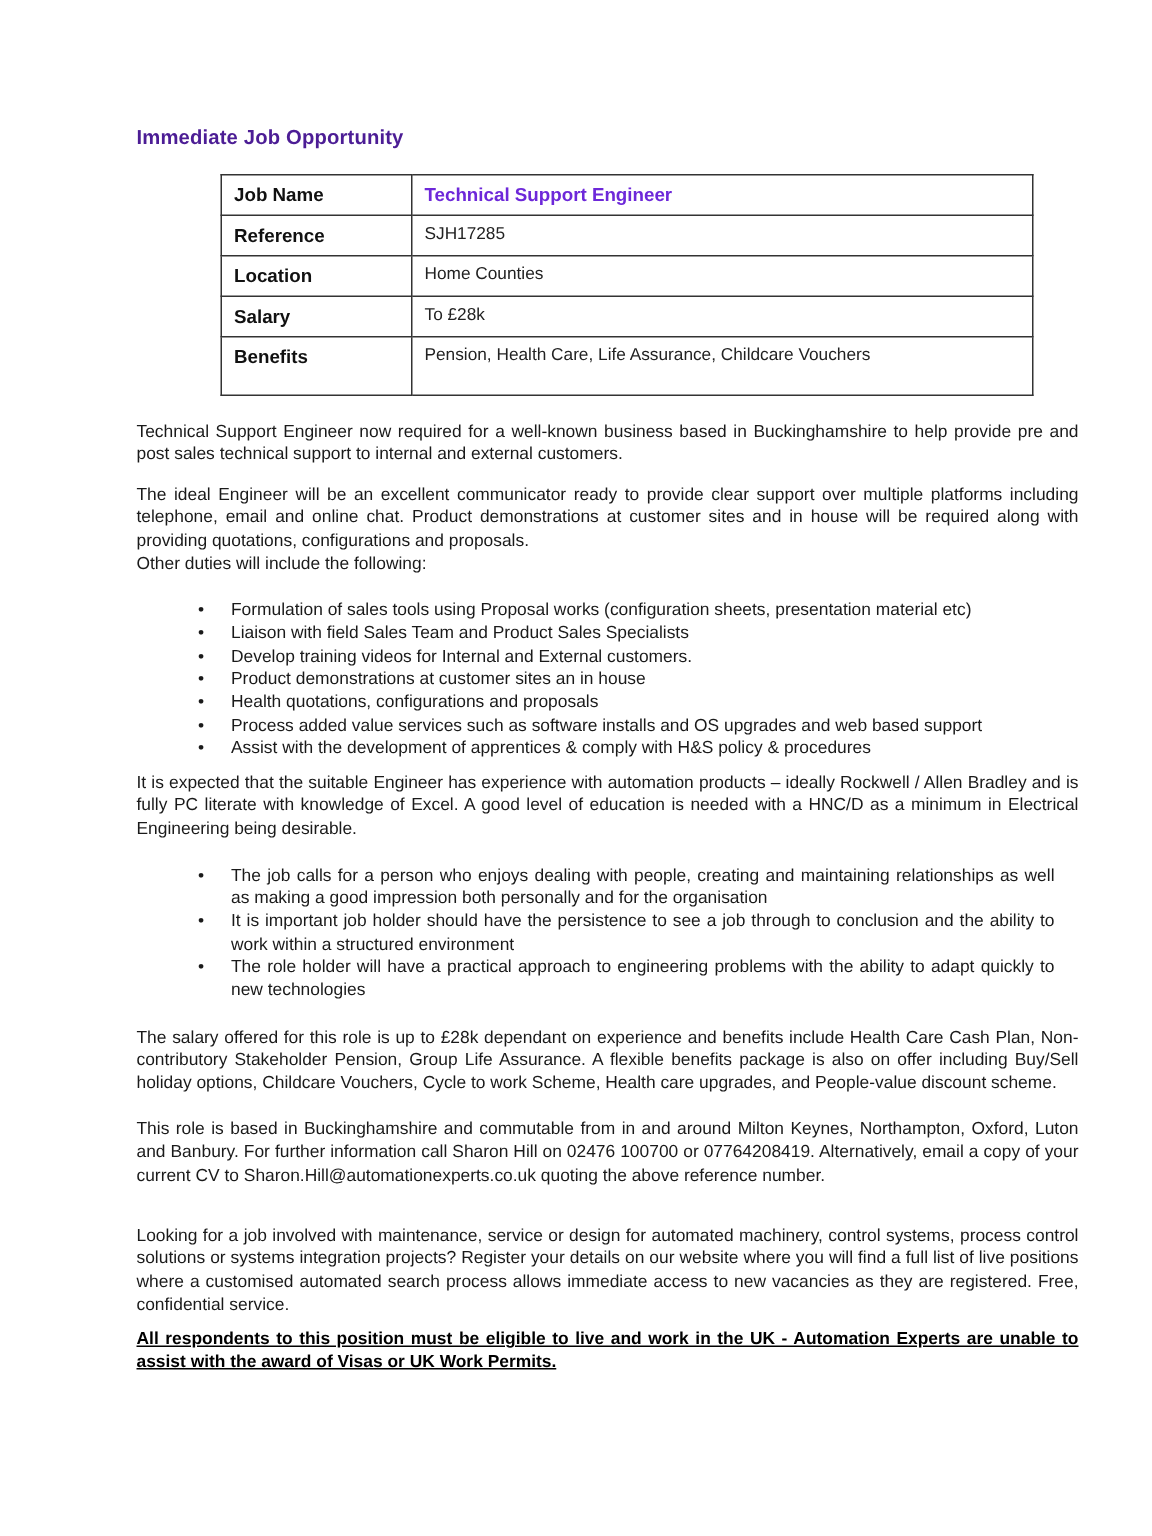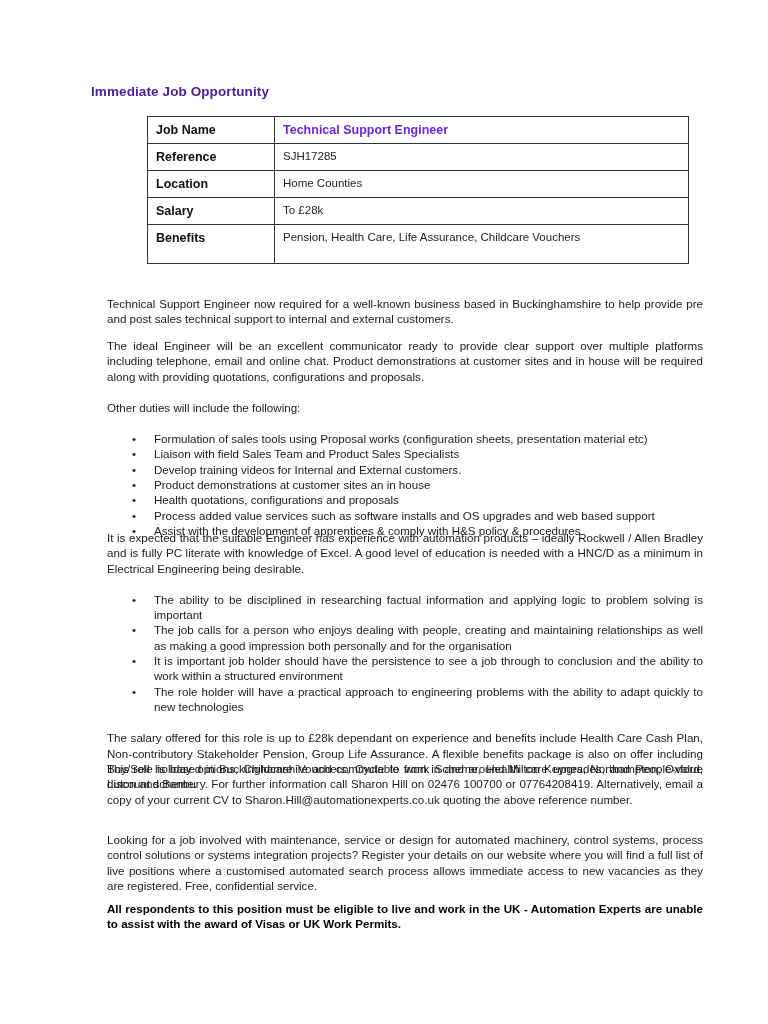--- a/index.html
+++ b/index.html
@@ -8,25 +8,25 @@
   .page { position: absolute; left: 91px; top: 0; width: 628px; }
   .title { position: absolute; top: 84px; left: 0; font-size: 13.5px; font-weight: bold; color: #4c1d95; letter-spacing: 0.1px; }
   table.info { position: absolute; top: 116px; left: 56px; width: 542px; border-collapse: collapse; }
   table.info td { border: 1px solid #333; font-size: 12px; vertical-align: top; padding: 6px 8px 0 8px; }
   table.info td.k { width: 110px; font-weight: bold; font-size: 12.5px; color: #111; }
   table.info tr { height: 27px; margin-top: 20px; }
   table.info tr.tall { height: 39px; }
   table.info td.v { color: #222; font-size: 11.5px; }
   table.info td.red { color: #6d28d9; font-weight: bold; font-size: 12.5px; }
   .para { position: absolute; left: 0; width: 628px; font-size: 11.6px; line-height: 15.3px; text-align: justify; color: #1a1a1a; }
-  .para p { margin: 16px; }
+  .para p { margin: 0; }
   ul.bl { margin: 16px; padding: 0; list-style: none; }
   ul.bl li { position: relative; padding-left: 47px; text-align: justify; }
   ul.bl li::before { content: "•"; position: absolute; left: 25px; top: 0; }
-  .bold { font-weight: bold; color: #000; }
+  .bold { font-weight: bold; color: #000; text-decoration: underline; }
 </style>
 </head>
 <body>
 
 <div class="page">
   <div class="title">Immediate Job Opportunity</div>
 
   <table class="info">
     <tbody>
         <tr>
@@ -66,21 +66,20 @@
       <li>Product demonstrations at customer sites an in house</li>
       <li>Health quotations, configurations and proposals</li>
       <li>Process added value services such as software installs and OS upgrades and web based support</li>
       <li>Assist with the development of apprentices &amp; comply with H&amp;S policy &amp; procedures</li>
     </ul>
   </div>
 
   <div class="para" style="top:514px;">
     <p>It is expected that the suitable Engineer has experience with automation products – ideally Rockwell / Allen Bradley and is fully PC literate with knowledge of Excel. A good level of education is needed with a HNC/D as a minimum in Electrical Engineering being desirable.</p>
     <ul class="bl">
-      <li>The ability to be disciplined in researching factual information and applying logic to problem solving is important</li>
       <li>The job calls for a person who enjoys dealing with people, creating and maintaining relationships as well as making a good impression both personally and for the organisation</li>
       <li>It is important job holder should have the persistence to see a job through to conclusion and the ability to work within a structured environment</li>
       <li>The role holder will have a practical approach to engineering problems with the ability to adapt quickly to new technologies</li>
     </ul>
     <p>The salary offered for this role is up to £28k dependant on experience and benefits include Health Care Cash Plan, Non-contributory Stakeholder Pension, Group Life Assurance. A flexible benefits package is also on offer including Buy/Sell holiday options, Childcare Vouchers, Cycle to work Scheme, Health care upgrades, and People-value discount scheme.</p>
   </div>
 
   <div class="para" style="top:745px;">
     <p>This role is based in Buckinghamshire and commutable from in and around Milton Keynes, Northampton, Oxford, Luton and Banbury. For further information call Sharon Hill on 02476 100700 or 07764208419. Alternatively, email a copy of your current CV to Sharon.Hill@automationexperts.co.uk quoting the above reference number.</p>
   </div>

